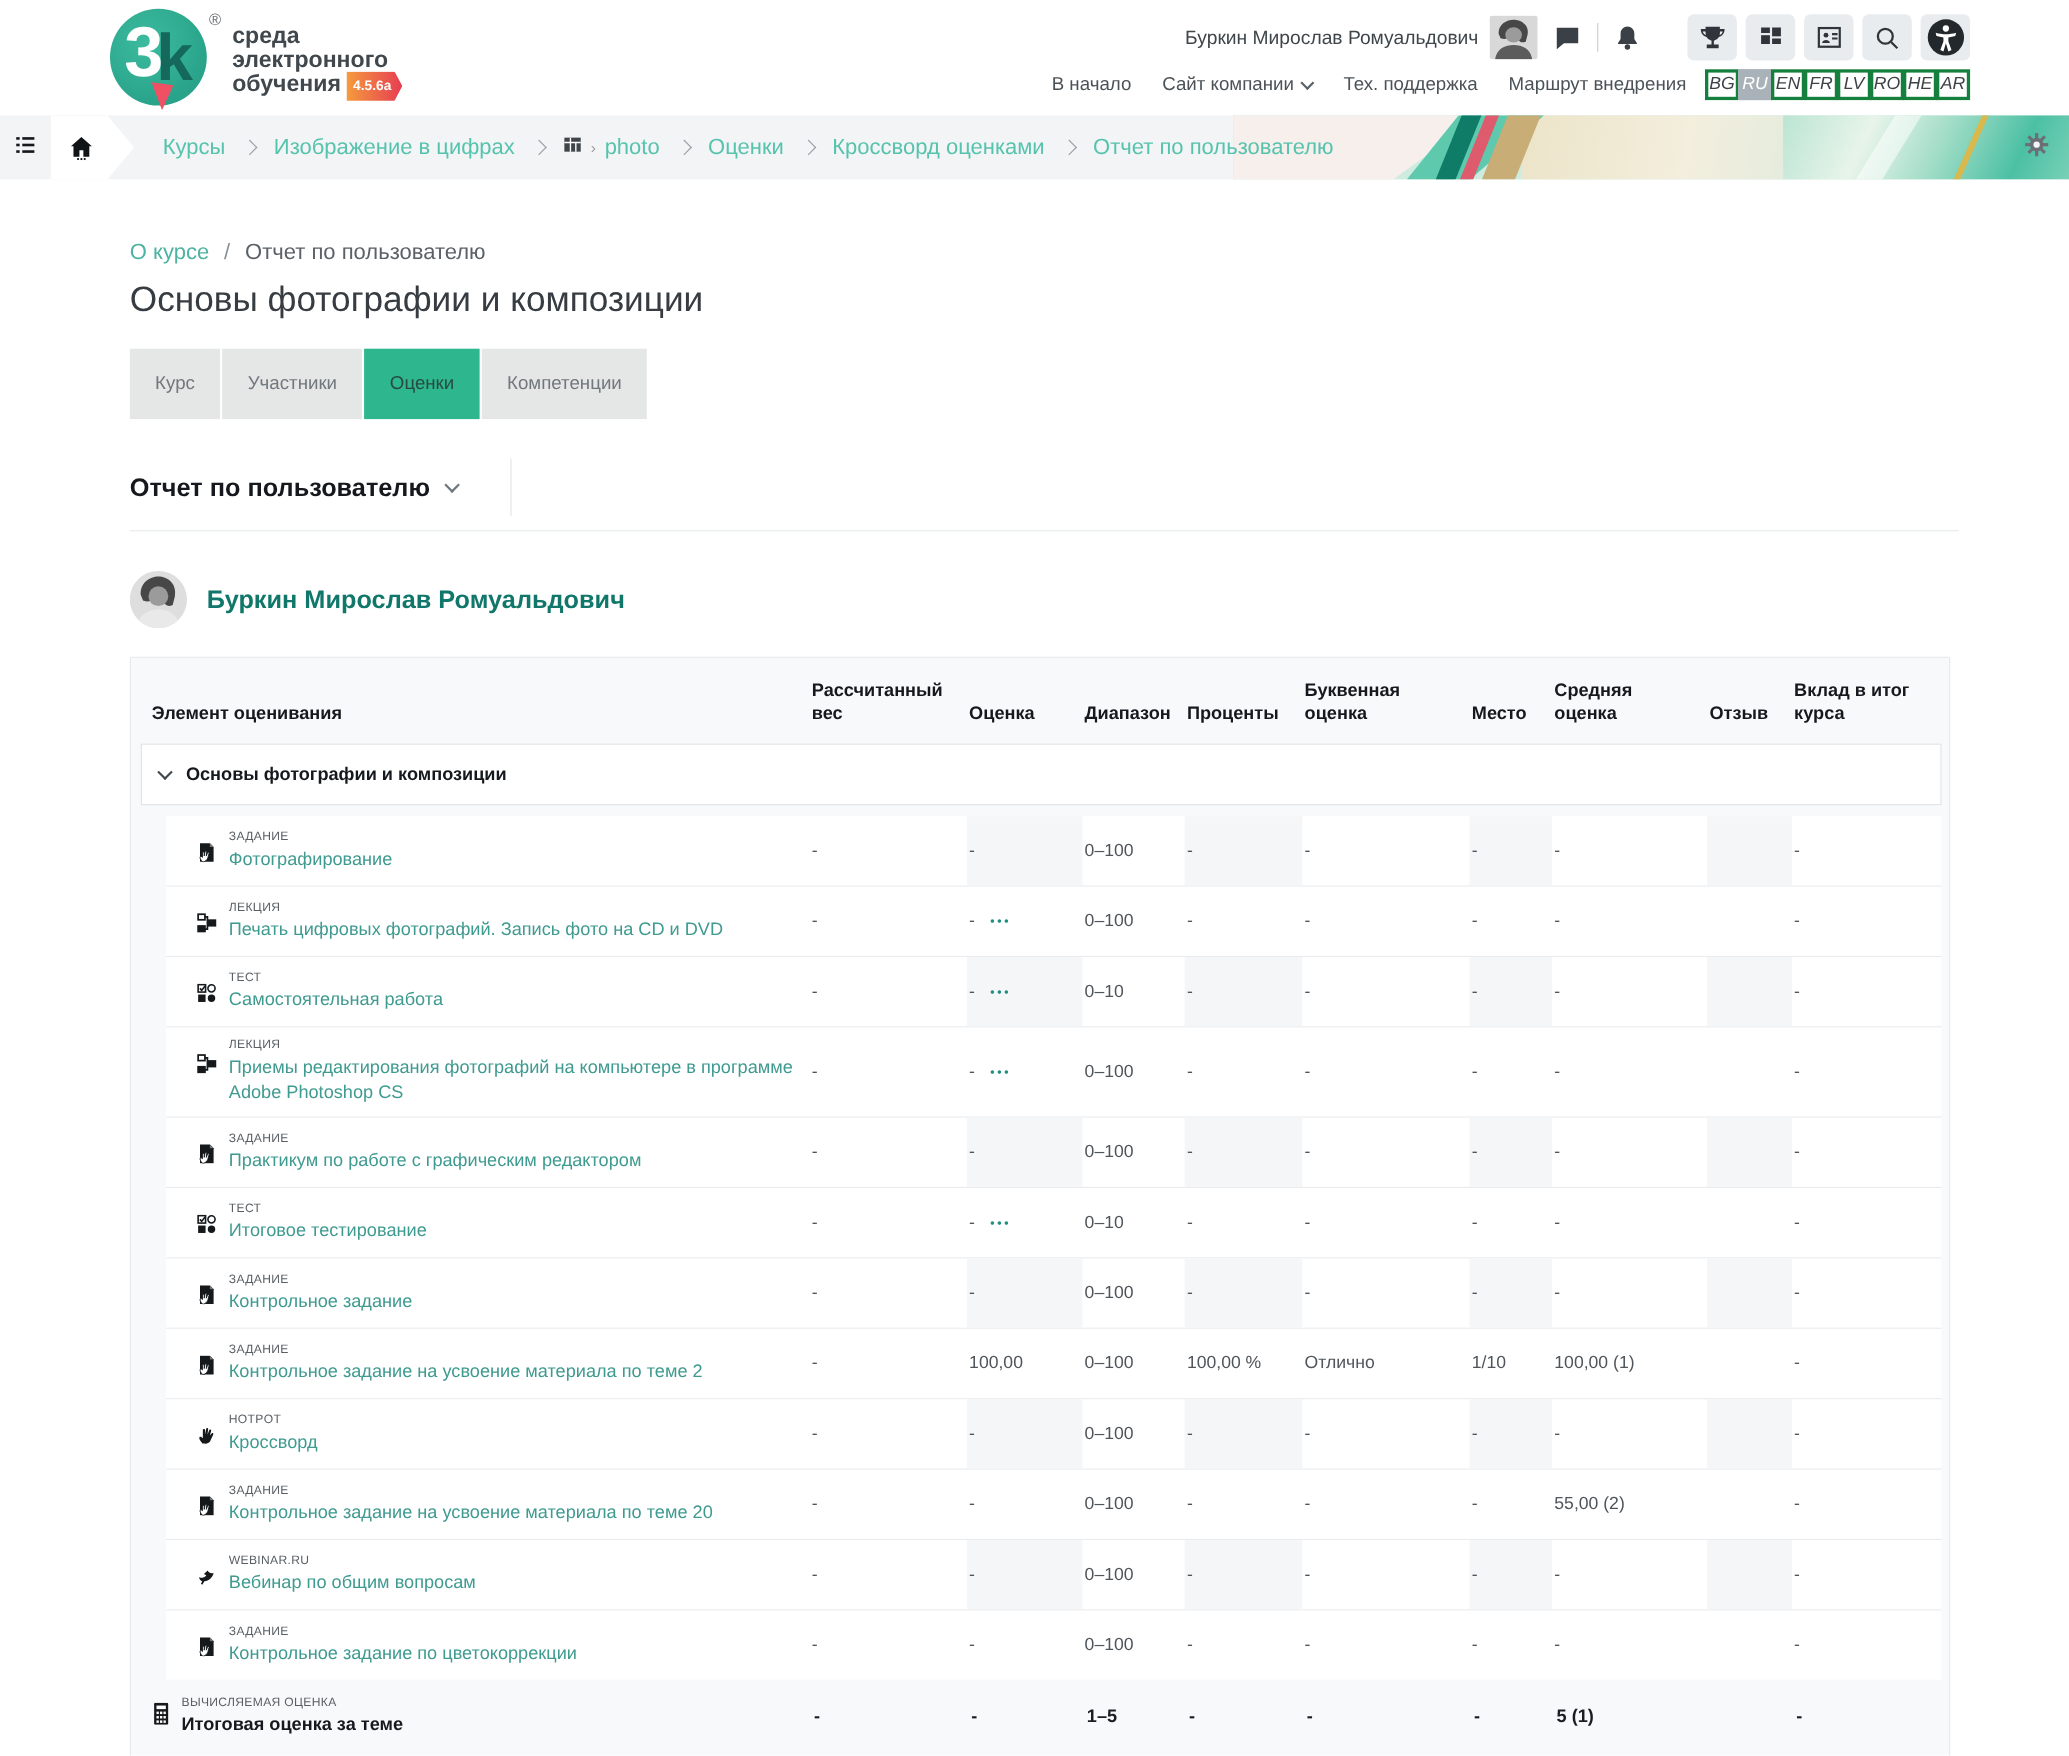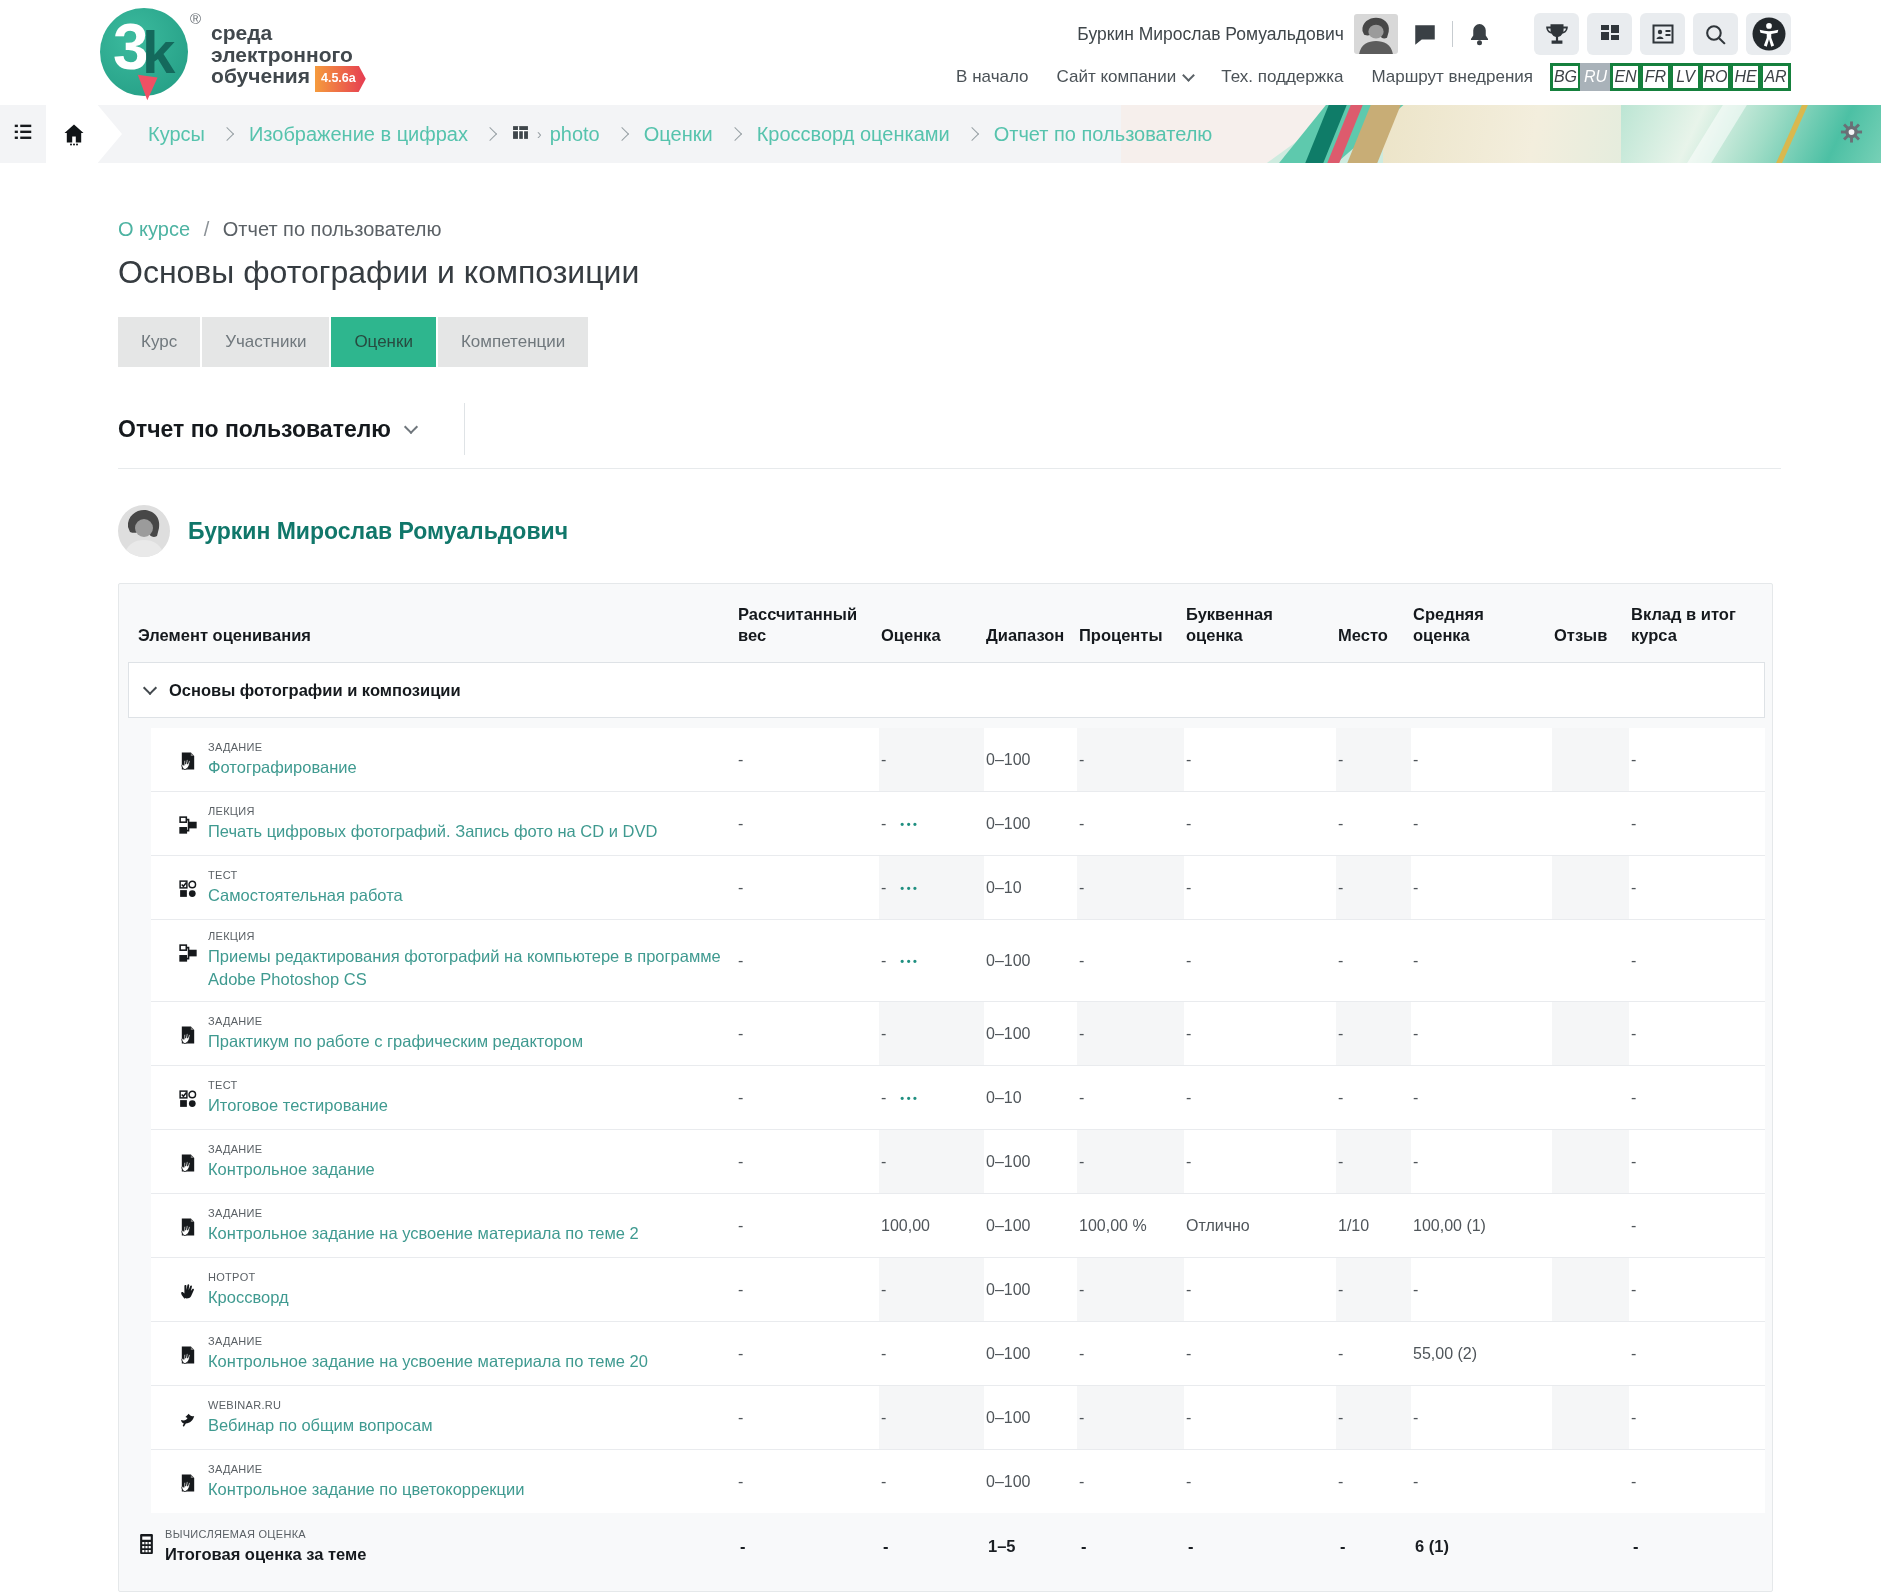--- a/index.html
+++ b/index.html
@@ -59,21 +59,21 @@
   .sep-sm{color:#98a0a5;font-size:14px;margin:0 8px;}
   .gear{position:absolute;right:18px;top:50%;transform:translateY(-50%);z-index:3;cursor:pointer;}
   
   .content{padding:55px 100px 0 118px;}
   .crumb2{font-size:20px;}
   .crumb2 a{color:#4db3a2;}
   .crumb2 .sep2{color:#8b9196;margin:0 8px;}
   .crumb2 .cur{color:#5b6166;}
   h1{font-size:32px;font-weight:400;color:#363c41;margin:13px 0 0;}
   .tabs{display:flex;margin-top:26px;}
-  .tab{height:50px;display:flex;align-items:center;padding:0 23px;background:#e5e6e6;
+  .tab{height:64px;display:flex;align-items:center;padding:0 23px;background:#e5e6e6;
     color:#70787d;font-size:17px;margin-right:2px;cursor:pointer;}
   .tab.active{background:#2eb68e;color:#274b40;}
   .report-head{margin-top:36px;display:flex;align-items:center;}
   .report-title{font-size:23px;font-weight:bold;color:#15191d;}
   .chev-rep{width:8px;height:8px;border-bottom:2px solid #6f767c;border-right:2px solid #6f767c;
     transform:rotate(45deg);margin:-4px 0 0 15px;}
   .vdiv{width:1px;height:52px;background:#dfe3e6;margin-left:48px;}
   hr.rule{border:none;border-top:1px solid #e7eaec;margin:13px 0 0;}
   .student{display:flex;align-items:center;gap:18px;margin-top:36px;}
   .avatar-lg{width:52px;height:52px;border-radius:50%;overflow:hidden;flex:0 0 auto;}
@@ -615,18 +615,18 @@
             <div class="typ">ВЫЧИСЛЯЕМАЯ ОЦЕНКА</div>
             <div class="tot-label">Итоговая оценка за теме</div>
           </div>
         </div>
         <div class="c-weight">-</div>
         <div class="c-grade">-</div>
         <div class="c-range">1–5</div>
         <div class="c-percent">-</div>
         <div class="c-letter">-</div>
         <div class="c-rank">-</div>
-        <div class="c-avg">6 (1)</div>
+        <div class="c-avg">5 (1)</div>
         <div class="c-fb"></div>
         <div class="c-contrib">-</div>
       </div>
   </div>
 </div>
 
 </body></html>

